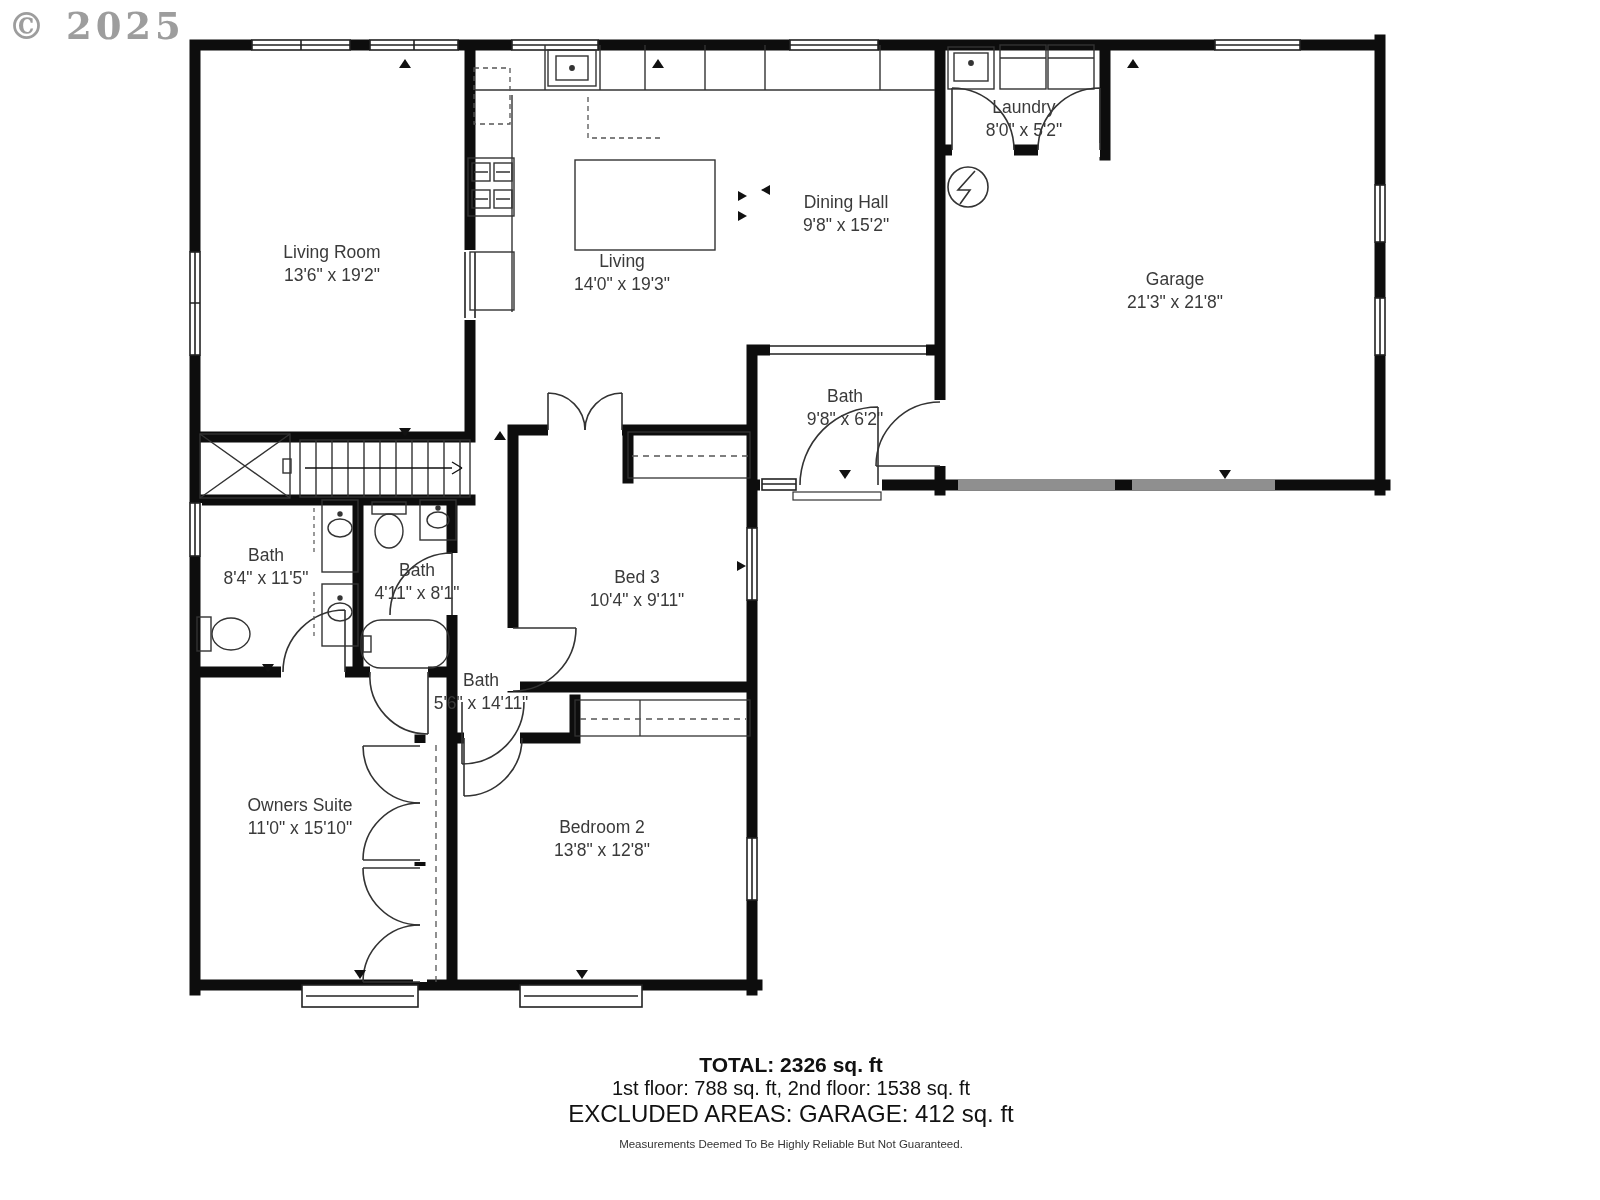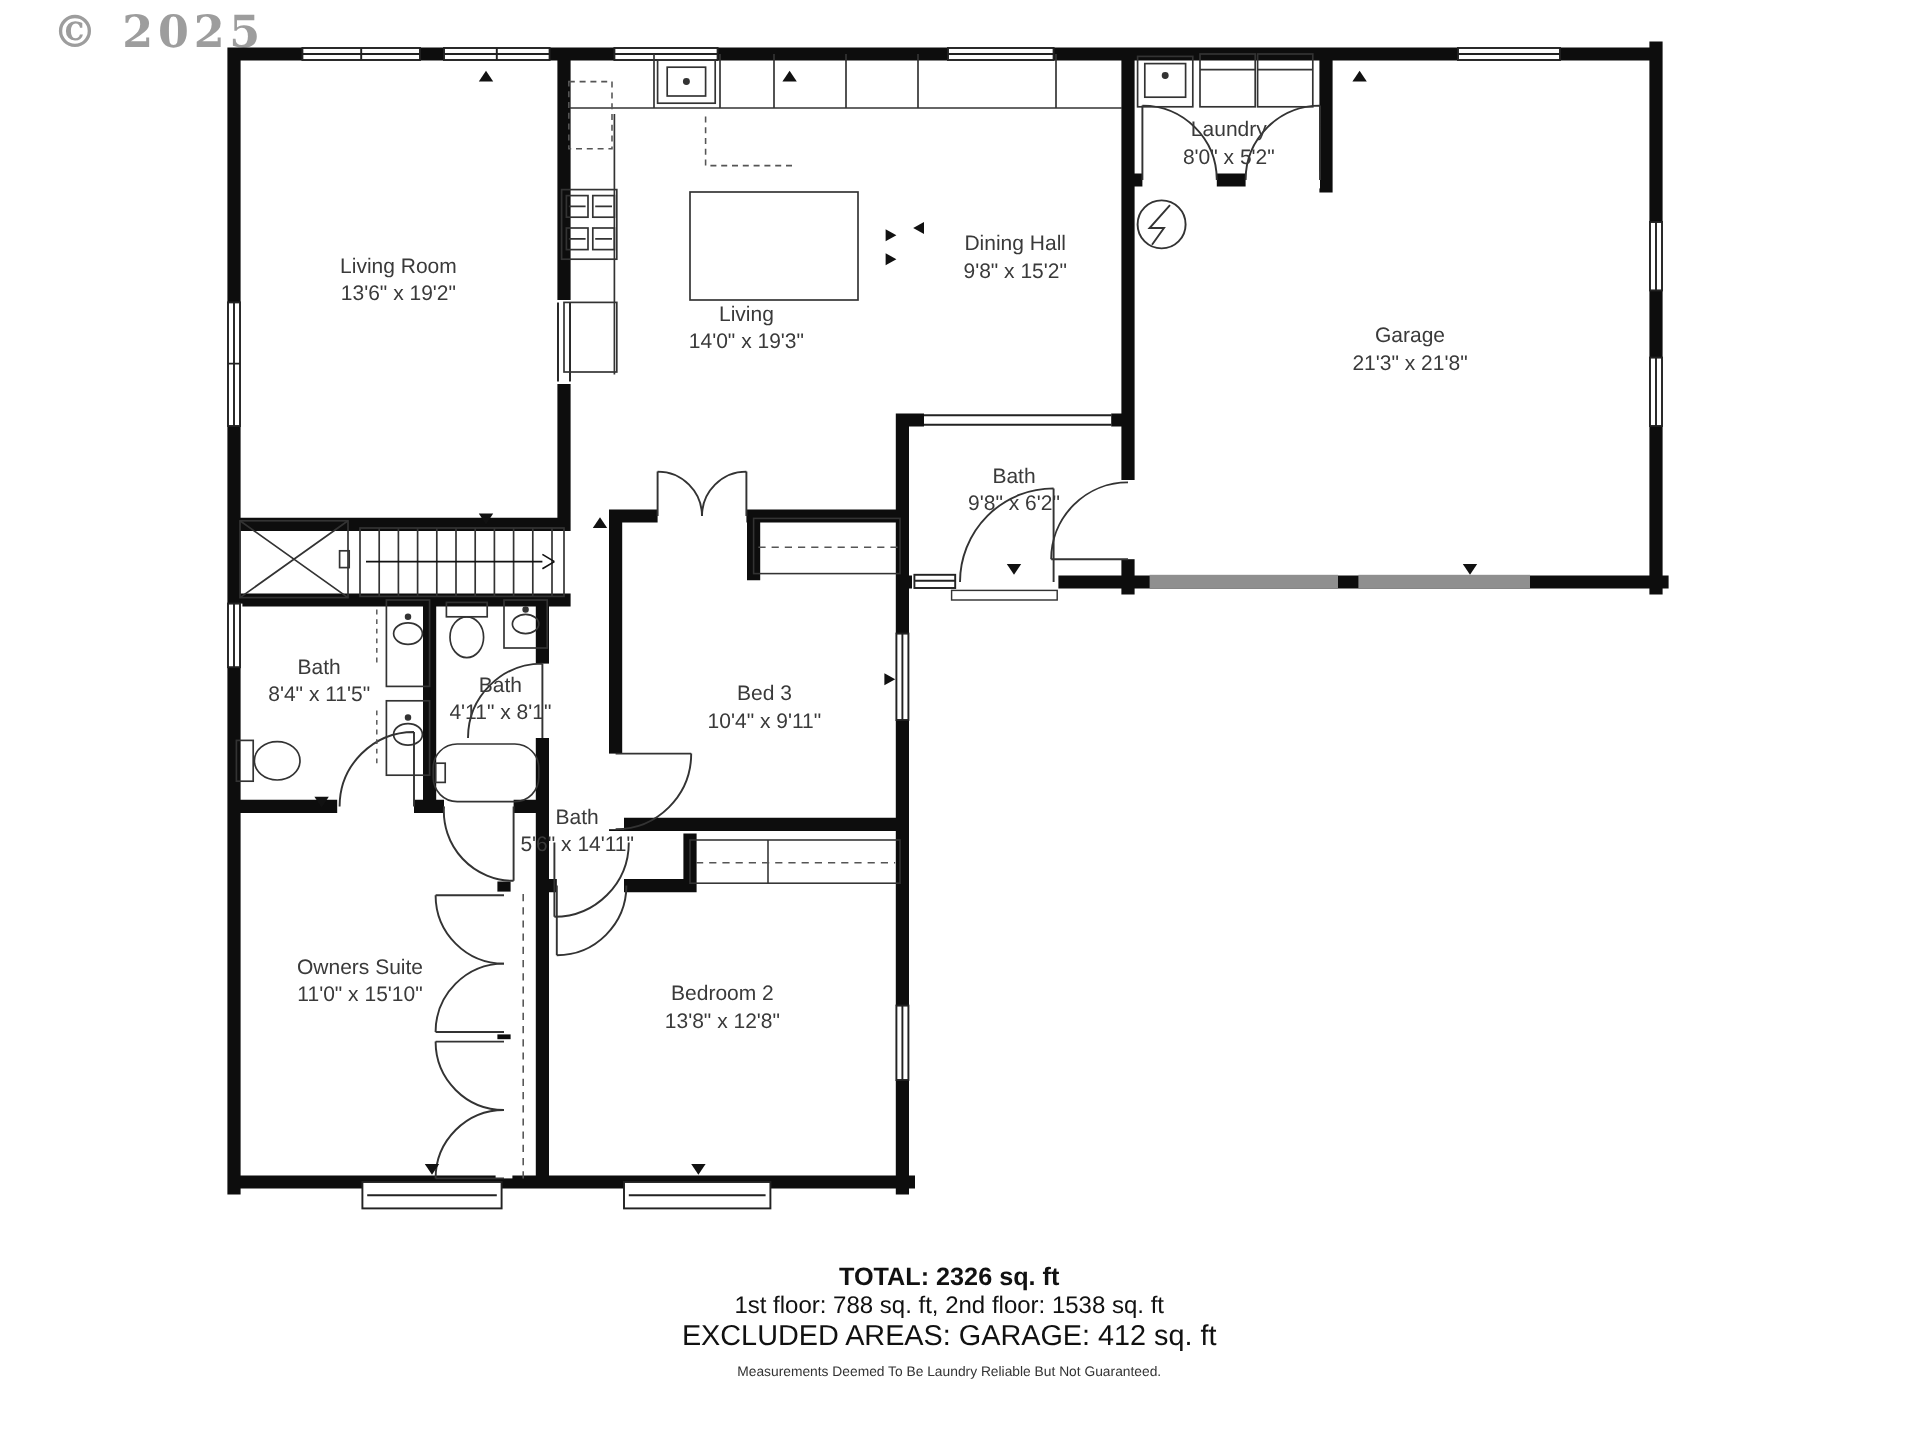--- a/index.html
+++ b/index.html
@@ -1,20 +1,20 @@
 <!DOCTYPE html>
 <html><head>
 <meta charset="utf-8">
 <style>
   html,body{margin:0;padding:0;background:#ffffff;}
   .canvas{position:relative;width:1600px;height:1200px;background:#ffffff;overflow:hidden;
           font-family:"Liberation Sans",sans-serif;}
   .copyright{position:absolute;left:8px;top:4px;
              font-family:"DejaVu Serif",serif;font-weight:bold;font-size:37px;
-             letter-spacing:4px;color:#8d8d8d;opacity:.85;margin-left:36px;}
+             letter-spacing:4px;color:#8d8d8d;opacity:.85;}
   svg.plan{position:absolute;left:0;top:0;}
   .room-label{position:absolute;transform:translate(-50%,-50%);text-align:center;
               font-size:17.5px;line-height:1.3;color:#3a3a3a;white-space:nowrap;}
   .room-label .rname{display:block;margin-top:10px;}
   .room-label .rdims{display:block;}
   .summary{position:absolute;left:791px;transform:translateX(-50%);
            text-align:center;color:#111;white-space:nowrap;}
   .summary.total{top:1053px;font-size:21px;font-weight:bold;}
   .summary.floors{top:1077px;font-size:20px;}
   .summary.excluded{top:1100px;font-size:24px;}
@@ -241,21 +241,21 @@
       <polygon points="494,440 506,440 500,431"></polygon>
       <polygon points="399,428 411,428 405,437"></polygon>
       <polygon points="738,191 738,201 747,196"></polygon>
       <polygon points="738,211 738,221 747,216"></polygon>
       <polygon points="770,185 770,195 761,190"></polygon>
       <polygon points="737,561 737,571 746,566"></polygon>
       <polygon points="262,664 274,664 268,673"></polygon>
     </g>
   </svg>
 
-  <div class="room-label" style="left:332px;top:228px">
+  <div class="room-label" style="left:332px;top:259px">
     <span class="rname">Living Room</span>
     <span class="rdims">13'6" x 19'2"</span>
   </div>
   <div class="room-label" style="left:622px;top:268px">
     <span class="rname">Living</span>
     <span class="rdims">14'0" x 19'3"</span>
   </div>
   <div class="room-label" style="left:846px;top:209px">
     <span class="rname">Dining Hall</span>
     <span class="rdims">9'8" x 15'2"</span>
@@ -293,15 +293,15 @@
     <span class="rdims">11'0" x 15'10"</span>
   </div>
   <div class="room-label" style="left:602px;top:834px">
     <span class="rname">Bedroom 2</span>
     <span class="rdims">13'8" x 12'8"</span>
   </div>
 
   <div class="summary total">TOTAL: 2326 sq. ft</div>
   <div class="summary floors">1st floor: 788 sq. ft, 2nd floor: 1538 sq. ft</div>
   <div class="summary excluded">EXCLUDED AREAS:  GARAGE: 412 sq. ft</div>
-  <div class="summary disclaimer">Measurements Deemed To Be Laundry Reliable But Not Guaranteed.</div>
+  <div class="summary disclaimer">Measurements Deemed To Be Highly Reliable But Not Guaranteed.</div>
 
 </div>
 
 </body></html>

